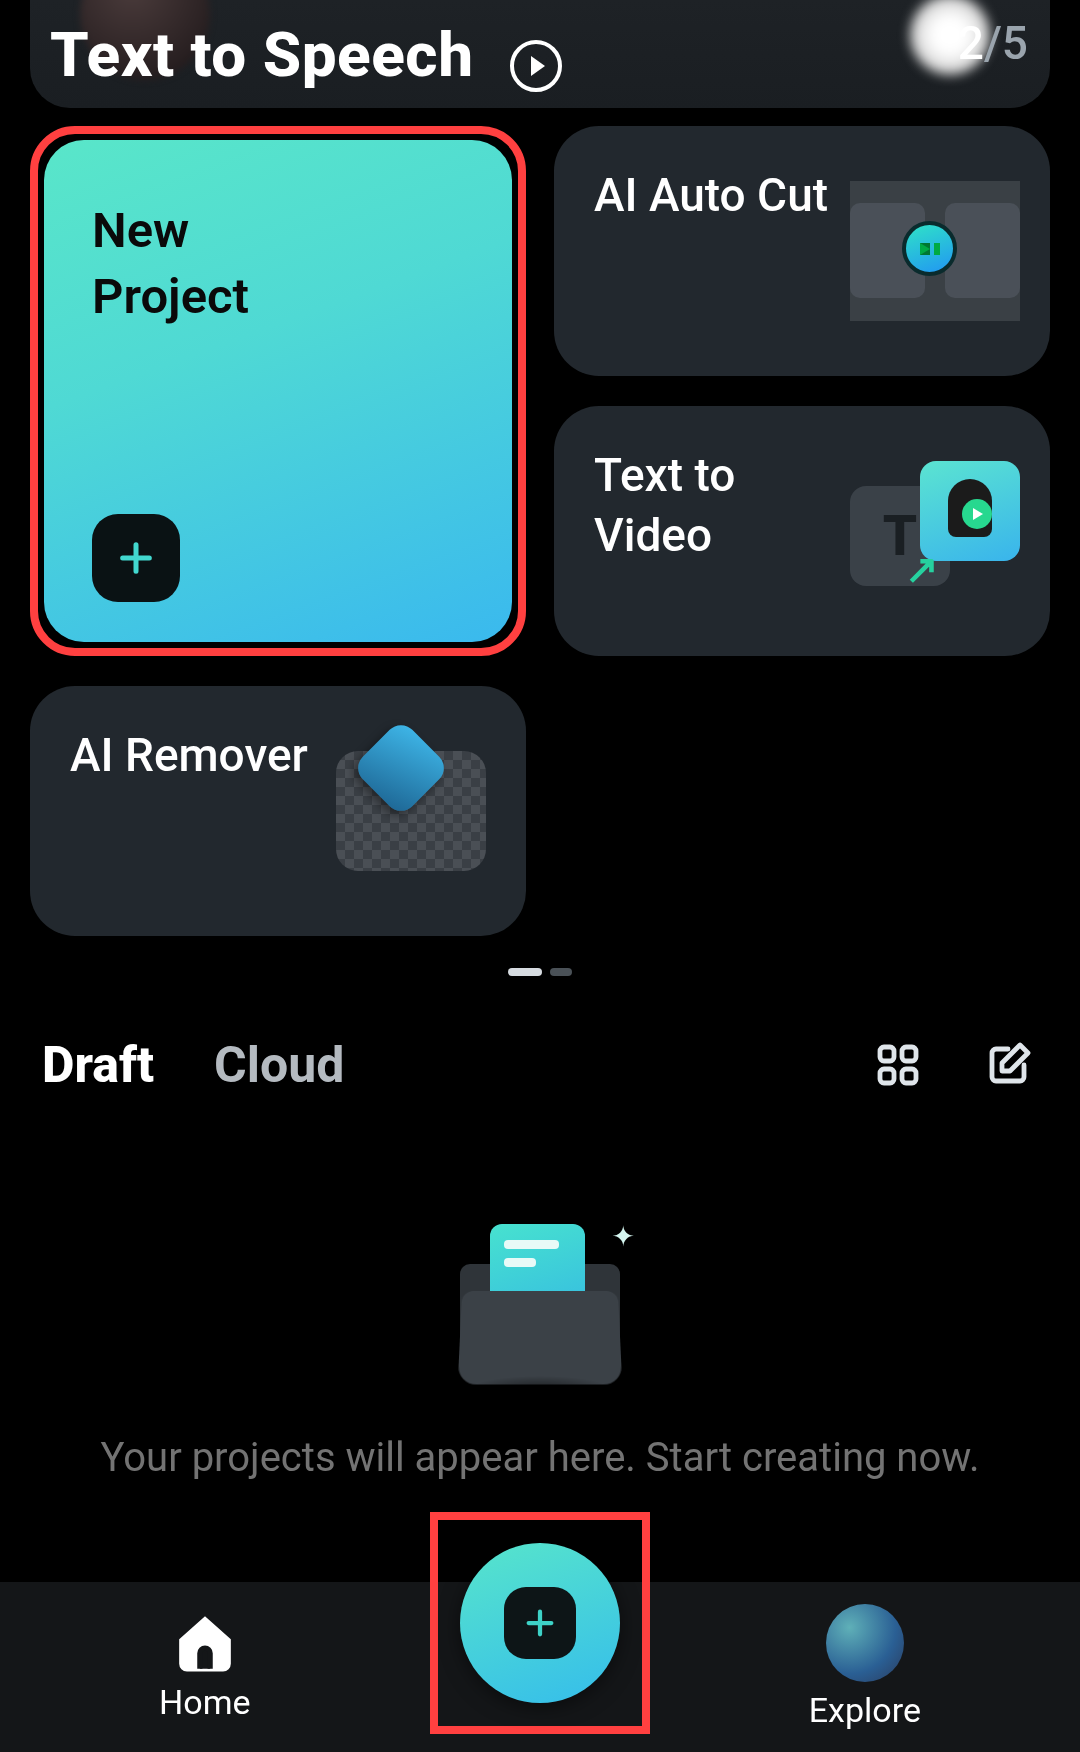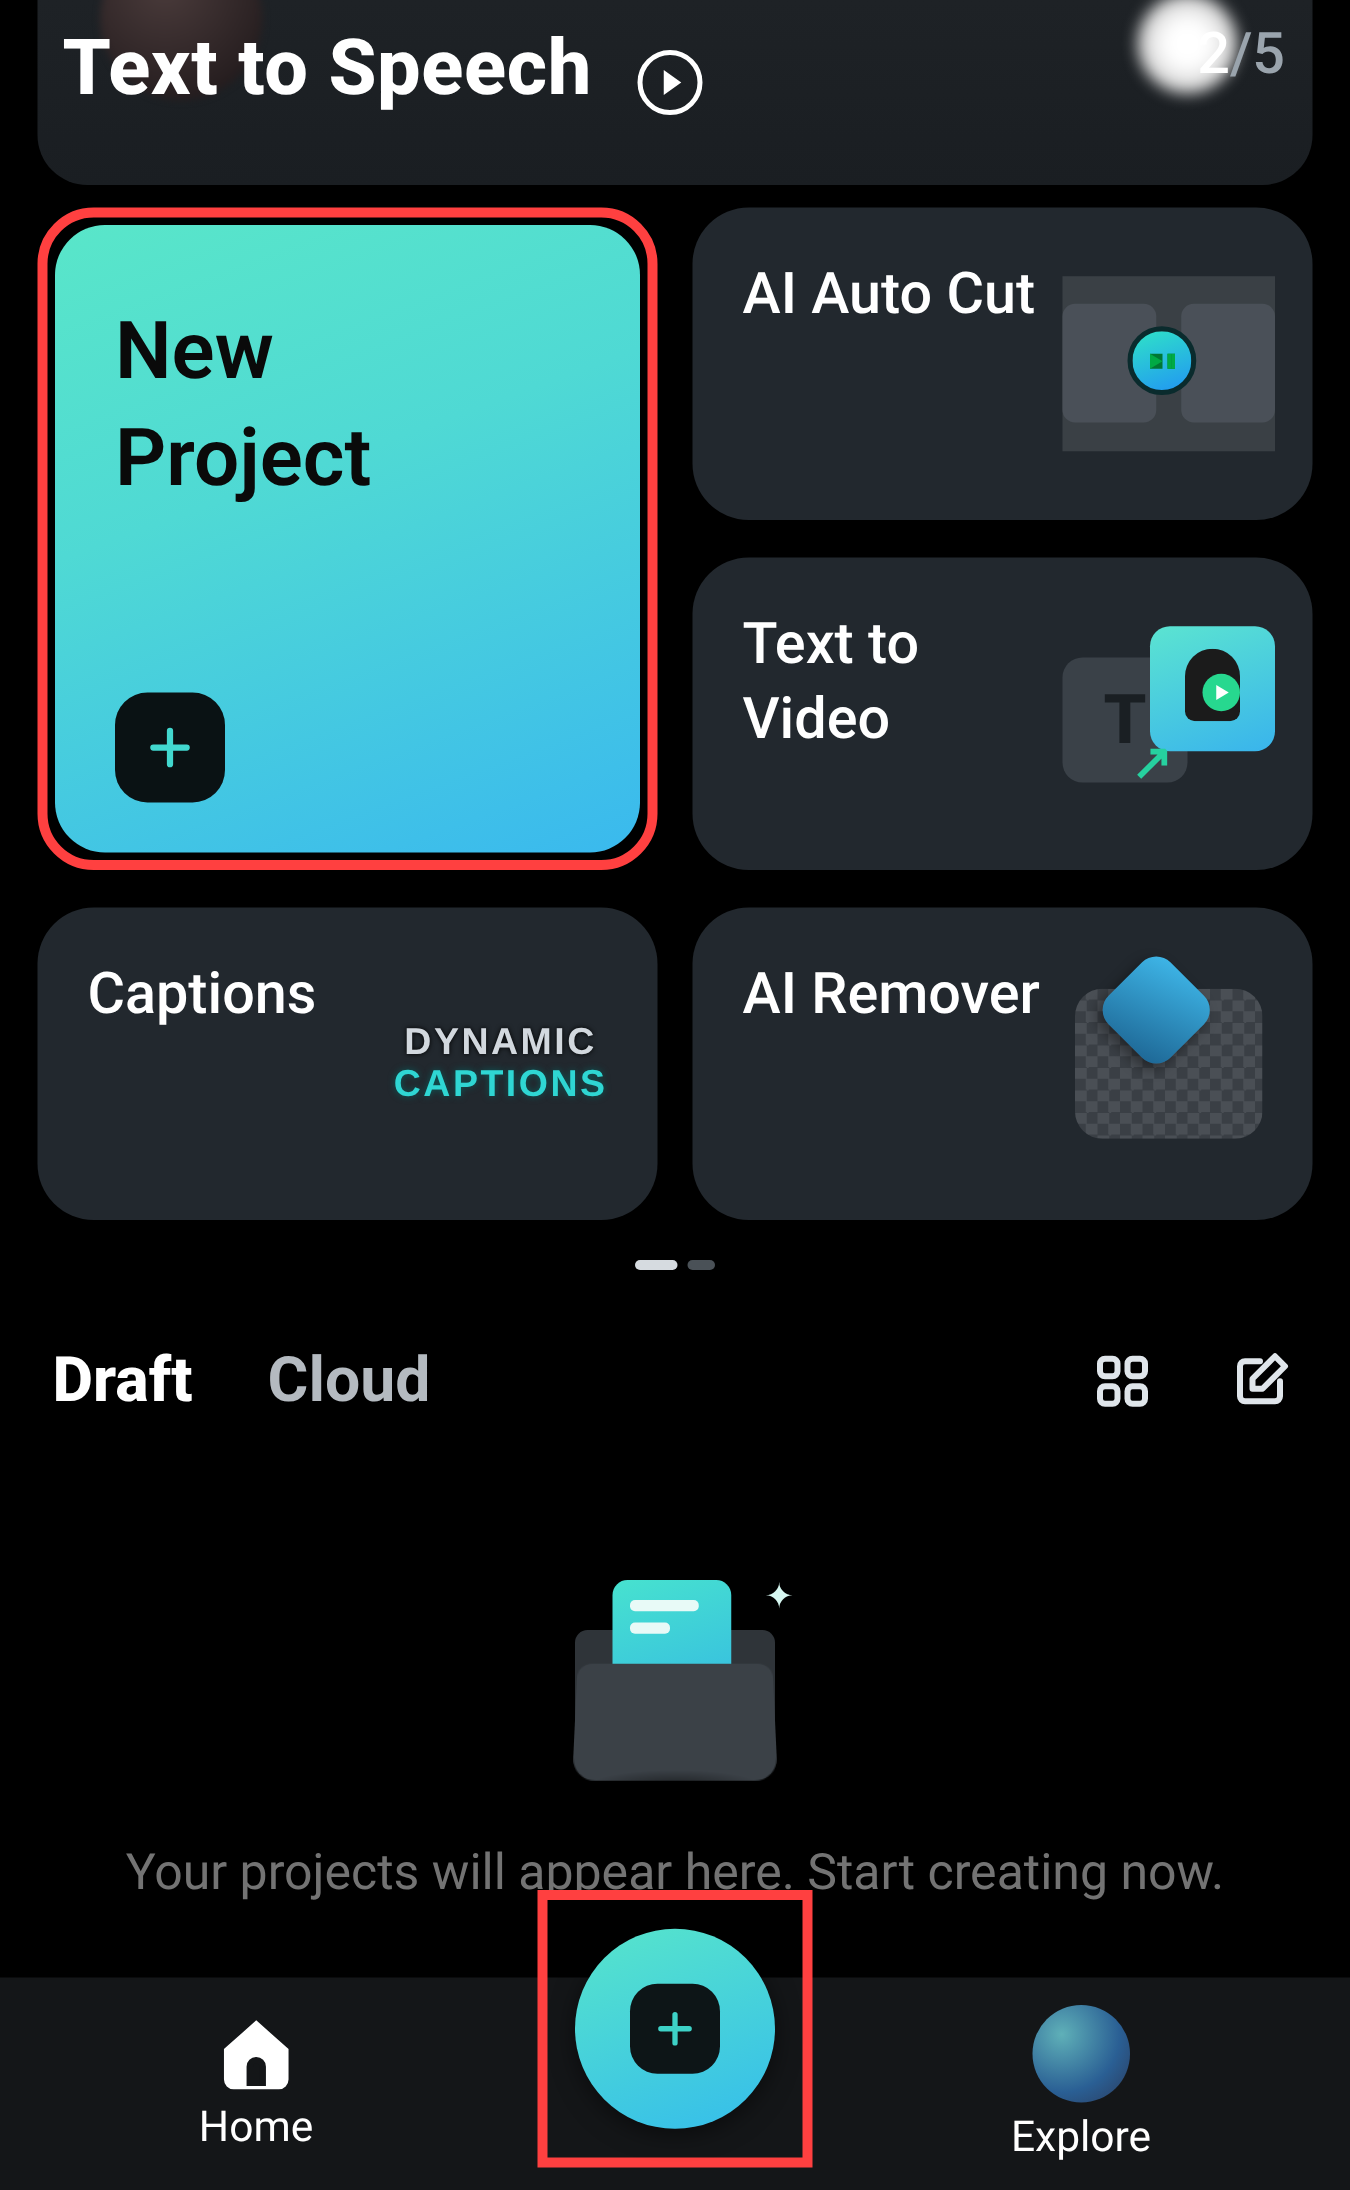--- a/index.html
+++ b/index.html
@@ -10,21 +10,21 @@
     background: #000;
     color: #fff;
     font-family: -apple-system, "Segoe UI", Roboto, sans-serif;
     overflow: hidden;
     position: relative;
   }
 
   
   .top-banner {
     position: relative;
-    height: 148px;
+    height: 108px;
     margin: 0 30px;
     background: linear-gradient(180deg,#1e2226 0%, #1a1e22 100%);
     border-radius: 0 0 40px 40px;
     overflow: hidden;
     filter: blur(0.3px);
   }
   .top-banner .avatar {
     position: absolute;
     left: 50px; top: -50px;
     width: 130px; height: 130px;
@@ -101,21 +101,21 @@
   .new-project {
     margin:6px;
     flex:1;
     background: linear-gradient(160deg,#59e6c9 0%, #4fd9d4 40%, #3ab9ee 100%);
     border-radius: 40px;
     color: #0a0a0a;
     padding: 58px 48px 40px 48px;
     display:flex; flex-direction:column; justify-content:space-between;
   }
   .new-project .np-label{
-    font-size: 64px; font-weight: 600; line-height:1.35;
+    font-size: 49px; font-weight: 600; line-height:1.35;
   }
   .plus-chip{
     width:88px;height:88px;border-radius:26px;background:#0a1214;
     display:flex;align-items:center;justify-content:center;
   }
   .plus-chip svg{stroke:#42d8cf;}
 
   
   .dynamic-captions{
     position:absolute; right:40px; top:50%; transform:translateY(-50%);
@@ -313,27 +313,20 @@
   <div class="card">
     <div class="label">Text to Video</div>
     <div class="thumb t2v">
       <div class="back">T</div>
         <div class="front"></div>
         <div class="play"></div>
         <div class="arrow">↗</div>
     </div>
   </div>
 
-  <div class="card">
-    <div class="label">Captions</div>
-    <div class="dynamic-captions">
-      <div class="l1">DYNAMIC</div>
-      <div class="l2">CAPTIONS</div>
-    </div>
-  </div>
 
   <div class="card">
     <div class="label">AI Remover</div>
     <div class="thumb remover">
       <div class="bg"></div>
         <div class="eraser"></div>
     </div>
   </div>
 
 </div>

